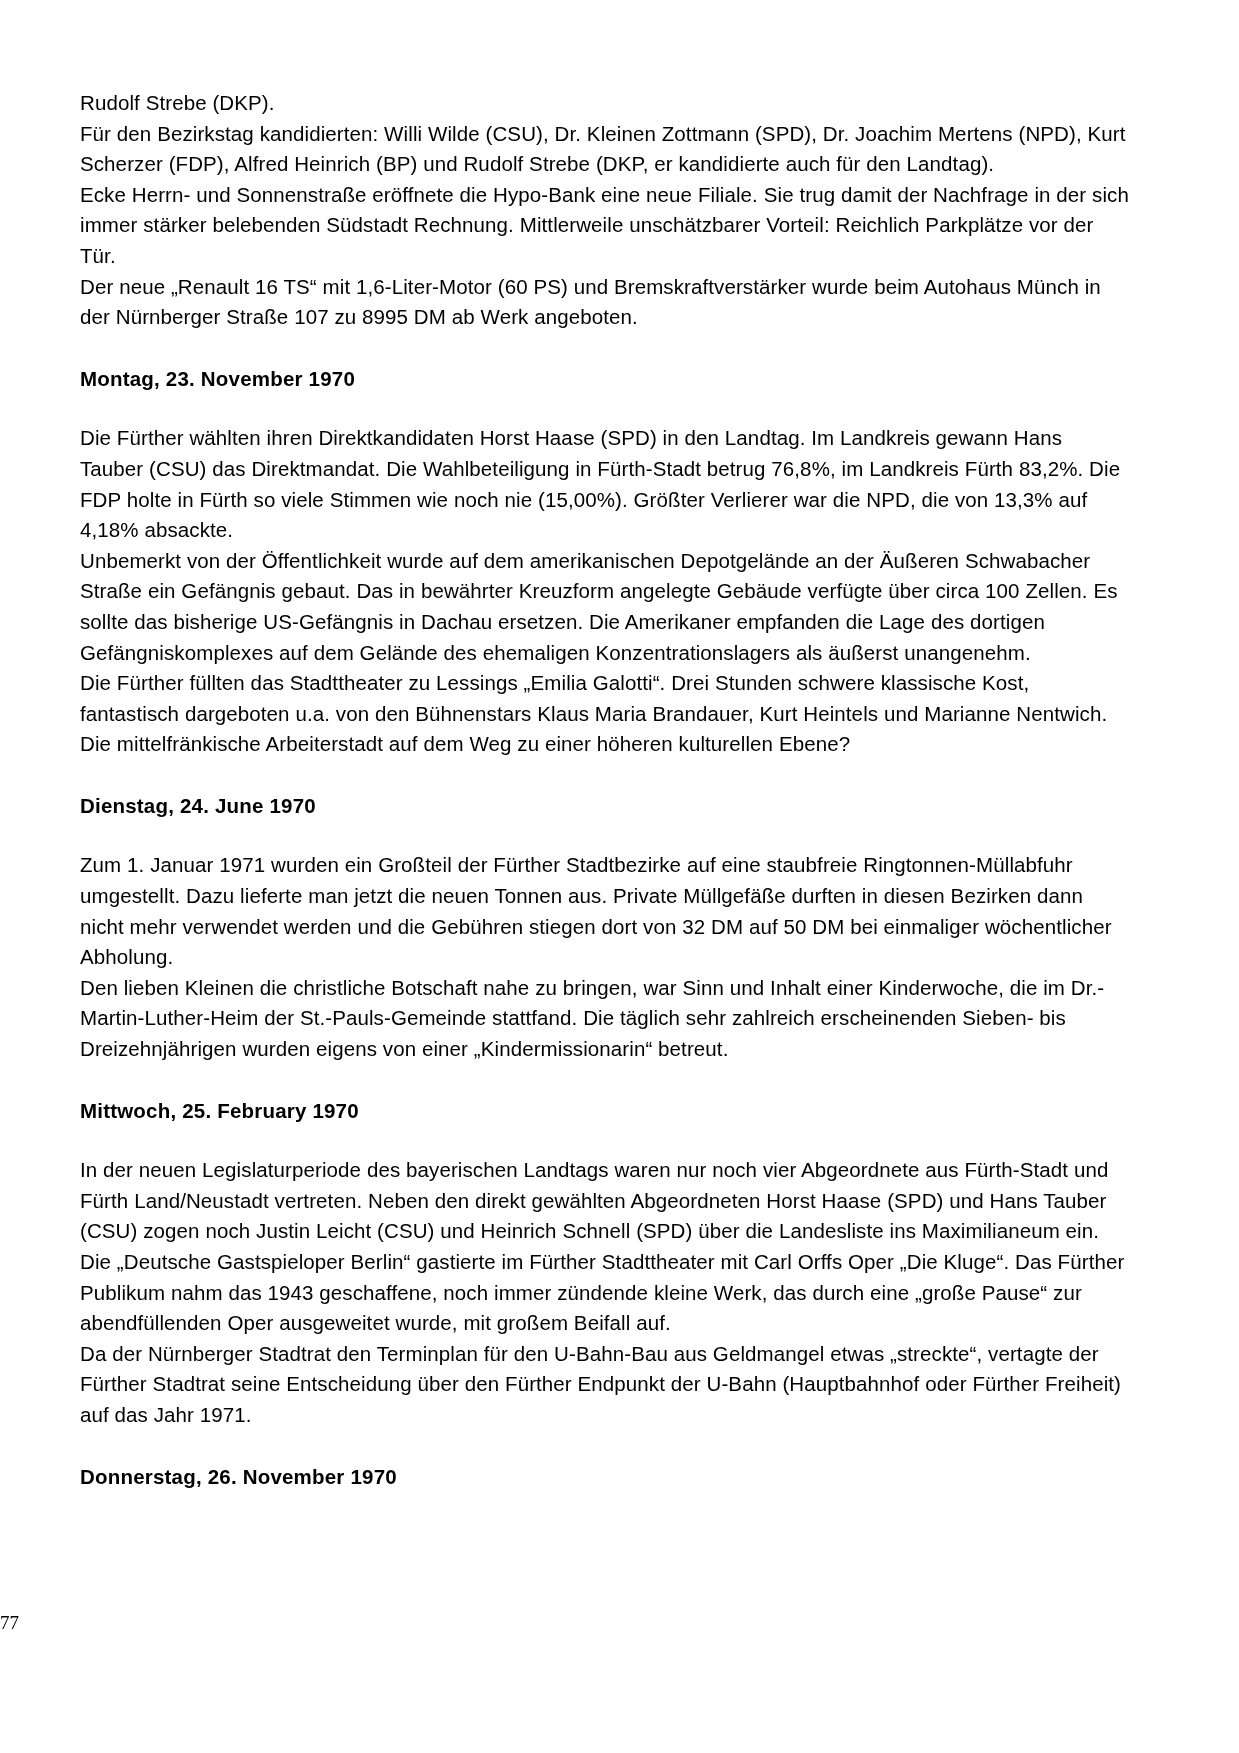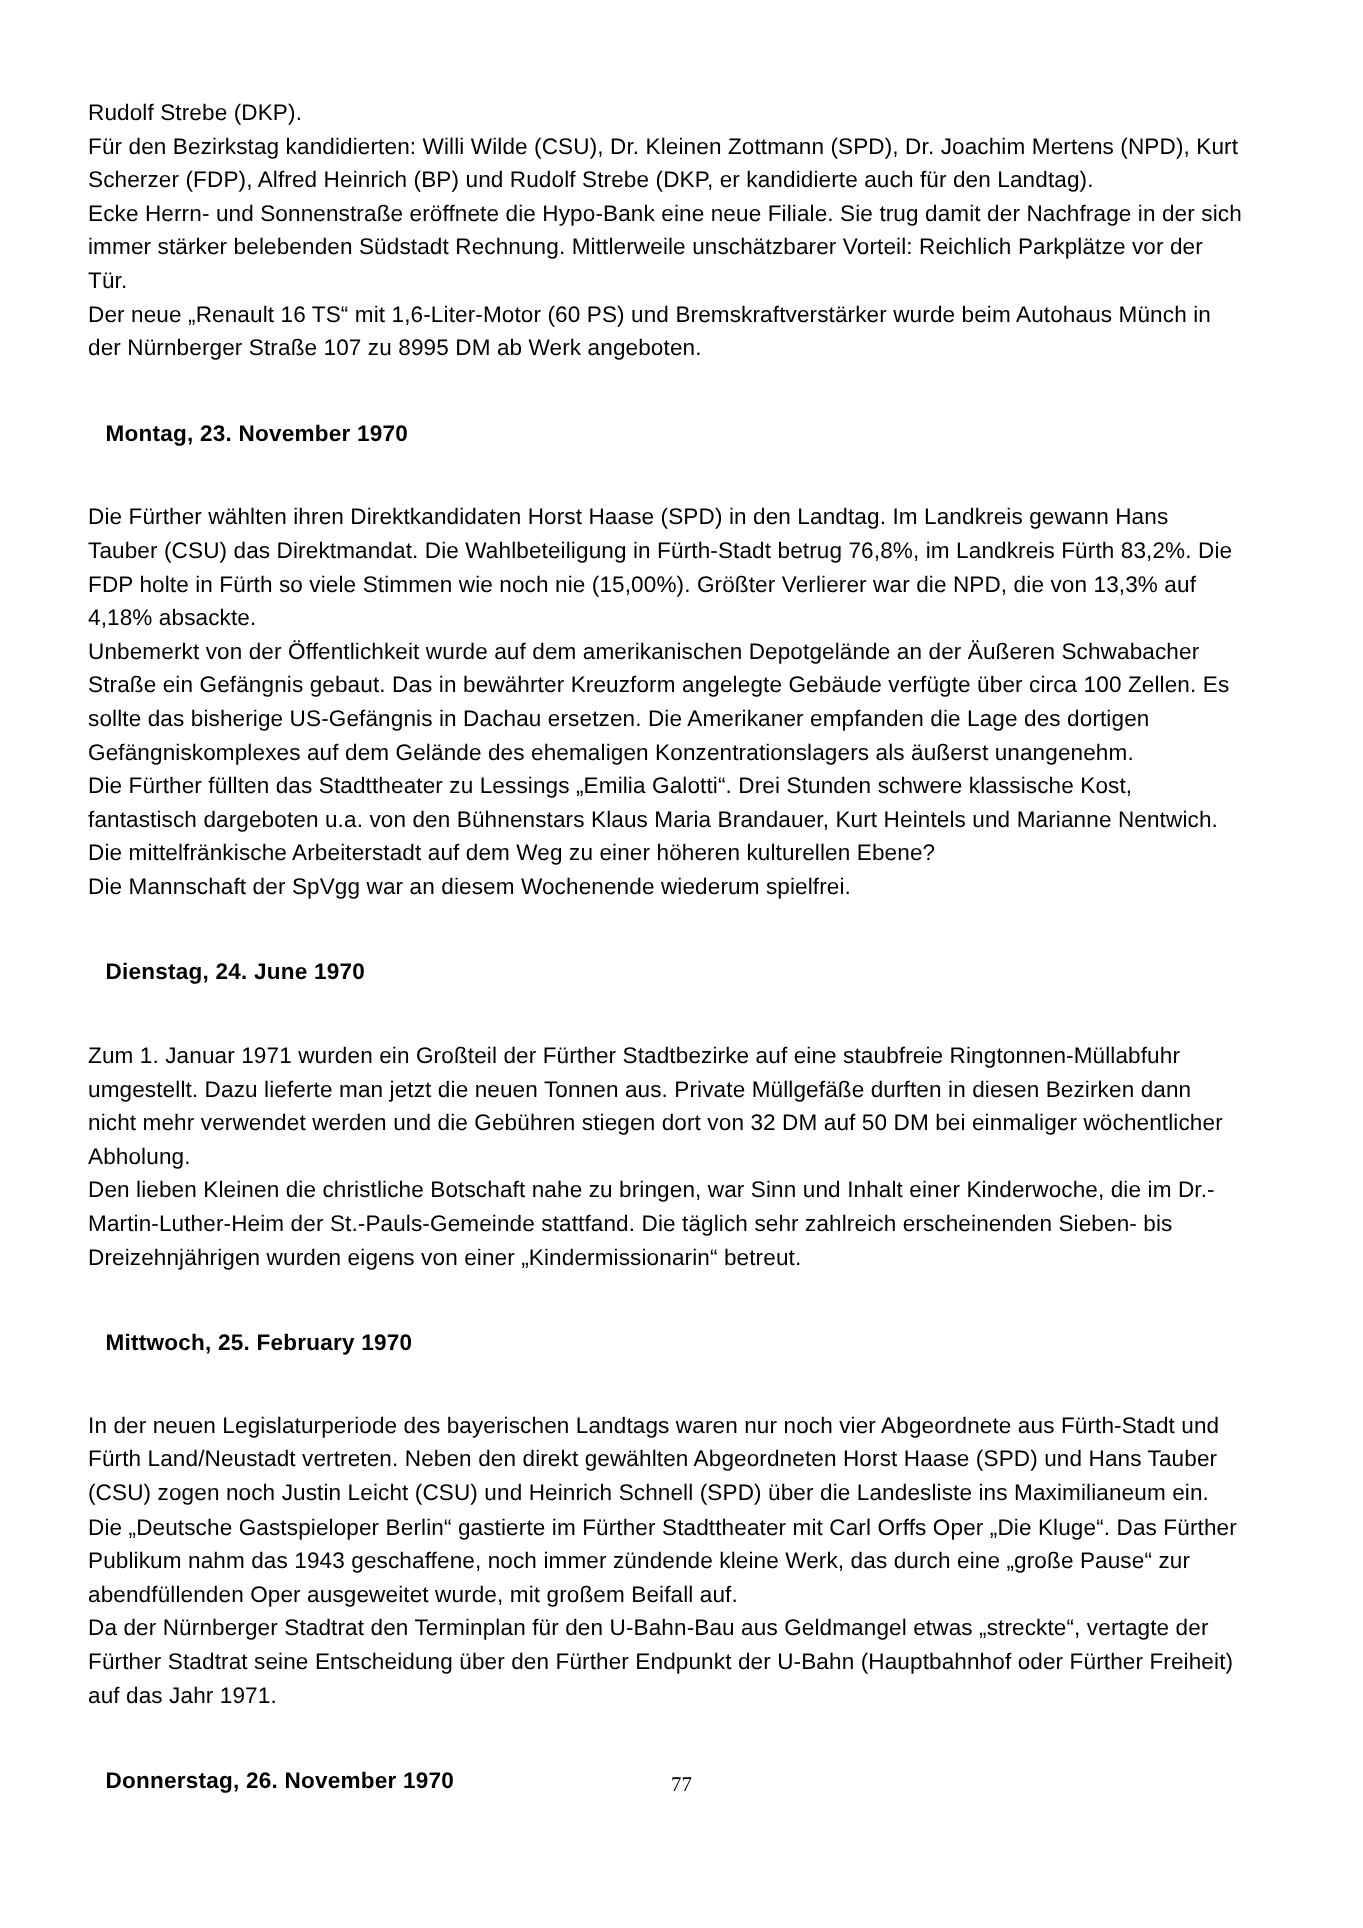--- a/index.html
+++ b/index.html
@@ -28,38 +28,37 @@
     width: 1050px;
   }
   p.para {
     margin: 0;
     font-size: 20.5px;
     line-height: 30.6px;
     text-align: left;
     letter-spacing: 0.1px;
   }
   h2.day-heading {
-    margin: 16px;
+    margin: 0;
     font-size: 20.5px;
     line-height: 30.6px;
     font-weight: bold;
     letter-spacing: 0.2px;
   }
   .gap-before-heading {
     height: 31px;
   }
   .gap-after-heading {
     height: 29px;
   }
   .page-number {
     position: absolute;
     left: 0;
     right: 0;
     top: 1612px;
-    text-align: center;
     font-size: 19px;
     font-family: "Liberation Serif", serif;
   }
 </style>
 </head>
 <body>
 
 <div class="page">
   <div class="content">
 
@@ -68,21 +67,20 @@
     <p class="para">Ecke Herrn- und Sonnenstraße eröffnete die Hypo-Bank eine neue Filiale. Sie trug damit der Nachfrage in der sich immer stärker belebenden Südstadt Rechnung. Mittlerweile unschätzbarer Vorteil: Reichlich Parkplätze vor der Tür.</p>
     <p class="para">Der neue „Renault 16 TS“ mit 1,6-Liter-Motor (60 PS) und Bremskraftverstärker wurde beim Autohaus Münch in der Nürnberger Straße 107 zu 8995 DM ab Werk angeboten.</p>
 
     <div class="gap-before-heading"></div>
     <h2 class="day-heading">Montag, 23. November 1970</h2>
     <div class="gap-after-heading"></div>
 
     <p class="para">Die Fürther wählten ihren Direktkandidaten Horst Haase (SPD) in den Landtag. Im Landkreis gewann Hans Tauber (CSU) das Direktmandat. Die Wahlbeteiligung in Fürth-Stadt betrug 76,8%, im Landkreis Fürth 83,2%. Die FDP holte in Fürth so viele Stimmen wie noch nie (15,00%). Größter Verlierer war die NPD, die von 13,3% auf 4,18% absackte.</p>
     <p class="para">Unbemerkt von der Öffentlichkeit wurde auf dem amerikanischen Depotgelände an der Äußeren Schwabacher Straße ein Gefängnis gebaut. Das in bewährter Kreuzform angelegte Gebäude verfügte über circa 100 Zellen. Es sollte das bisherige US-Gefängnis in Dachau ersetzen. Die Amerikaner empfanden die Lage des dortigen Gefängniskomplexes auf dem Gelände des ehemaligen Konzentrationslagers als äußerst unangenehm.</p>
     <p class="para">Die Fürther füllten das Stadttheater zu Lessings „Emilia Galotti“. Drei Stunden schwere klassische Kost, fantastisch dargeboten u.a. von den Bühnenstars Klaus Maria Brandauer, Kurt Heintels und Marianne Nentwich. Die mittelfränkische Arbeiterstadt auf dem Weg zu einer höheren kulturellen Ebene?</p>
-    <p class="para">Die Mannschaft der SpVgg war an diesem Wochenende wiederum spielfrei.</p>
 
     <div class="gap-before-heading"></div>
     <h2 class="day-heading">Dienstag, 24. June 1970</h2>
     <div class="gap-after-heading"></div>
 
     <p class="para">Zum 1. Januar 1971 wurden ein Großteil der Fürther Stadtbezirke auf eine staubfreie Ringtonnen-Müllabfuhr umgestellt. Dazu lieferte man jetzt die neuen Tonnen aus. Private Müllgefäße durften in diesen Bezirken dann nicht mehr verwendet werden und die Gebühren stiegen dort von 32 DM auf 50 DM bei einmaliger wöchentlicher Abholung.</p>
     <p class="para">Den lieben Kleinen die christliche Botschaft nahe zu bringen, war Sinn und Inhalt einer Kinderwoche, die im Dr.-Martin-Luther-Heim der St.-Pauls-Gemeinde stattfand. Die täglich sehr zahlreich erscheinenden Sieben- bis Dreizehnjährigen wurden eigens von einer „Kindermissionarin“ betreut.</p>
 
     <div class="gap-before-heading"></div>
     <h2 class="day-heading">Mittwoch, 25. February 1970</h2>

